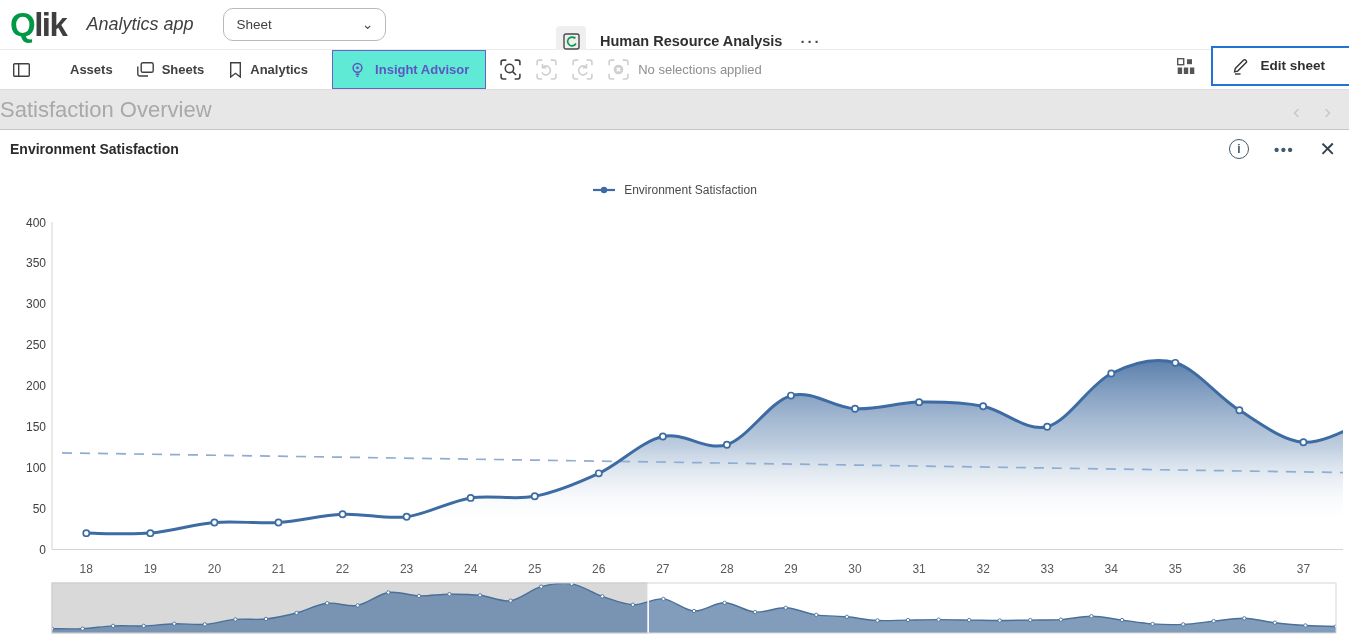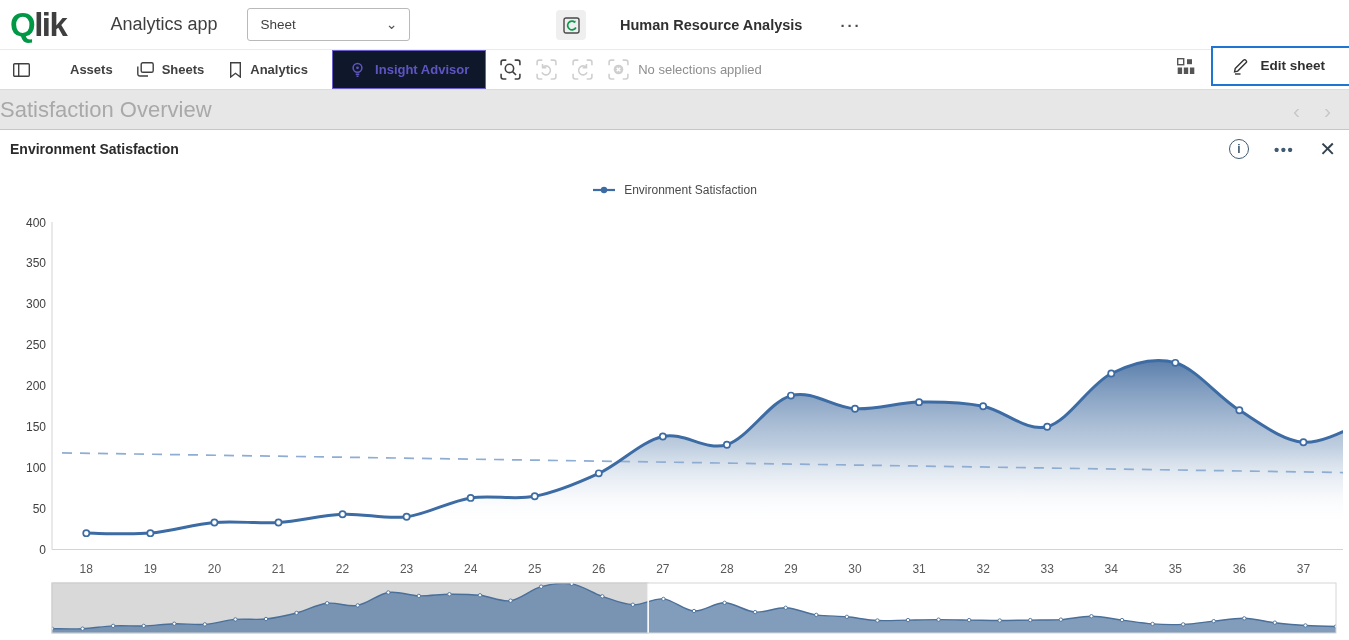--- a/index.html
+++ b/index.html
@@ -4,38 +4,38 @@
 <style>
   * { margin:0; padding:0; box-sizing:border-box; font-family:"Liberation Sans",sans-serif; }
   html,body { background:#fff; }
   .page { width:1349px; height:640px; position:relative; overflow:hidden; background:#fff; }
 
   
   .header { height:50px; display:flex; align-items:center; border-bottom:1px solid #ebebeb; background:#fff; position:relative; }
   .qlik-logo { margin-left:10px; font-size:33px; font-weight:700; letter-spacing:-1.5px; line-height:1; cursor:pointer; }
   .qlik-logo .q { color:#009845; }
   .qlik-logo .lik { color:#3f3f3f; }
-  .app-label { font-size:18px; color:#3f3f3f; margin-left:44px; }
-  .sheet-select { margin-left:30px; width:163px; height:33px; border:1px solid #b9b9b9; border-radius:3px;
+  .app-label { font-size:18px; color:#3f3f3f; margin-left:20px;font-style:italic; }
+  .sheet-select { margin-left:30px; width:163px; height:33px; border:1px solid #b9b9b9; border-radius:10px;
                   display:flex; align-items:center; justify-content:space-between; padding:0 12px;
                   font-size:13.5px; color:#404040; background:#fff; cursor:pointer; }
   .sheet-select .chev { font-size:14px; color:#555; line-height:0.6; }
-  .h-center { position:absolute; left:556px; top:0; height:50px; display:flex; align-items:center;gap:20px; }
+  .h-center { position:absolute; left:556px; top:16px; height:50px; display:flex; align-items:center; }
   .app-icon { width:30px; height:30px; background:#efefef; border-radius:4px; display:flex; align-items:center; justify-content:center; cursor:pointer; }
   .app-title { font-size:14.5px; font-weight:700; color:#303030; margin-left:14px; }
   .title-more { font-size:15px; color:#4a4a4a; letter-spacing:2px; margin-left:18px; font-weight:700; cursor:pointer; }
 
   
   .toolbar { height:40px; display:flex; align-items:center; border-bottom:1px solid #dcdcdc; background:#fff; position:relative; }
   .tb-item { display:flex; align-items:center; gap:8px; font-size:13px; font-weight:700; color:#404040; cursor:pointer; }
   .tb-item.assets { margin-left:13px;gap:40px; }
   .tb-item.sheets { margin-left:24px; }
   .tb-item.bookmarks { margin-left:25px; }
   .ia-box { display:flex; align-items:center; gap:9px; border:1px solid #6b5fc8; color:#5f55c2; font-size:13px;
-            font-weight:700; padding:0 16px; height:39px; margin-left:24px; background:#0f172a; cursor:pointer; }
+            font-weight:700; padding:0 16px; height:39px; margin-left:24px; background:#5eead4; cursor:pointer; }
   .sel-tools { display:flex; align-items:center; margin-left:13px; gap:13px; }
   .sel-btn { cursor:pointer; display:flex; align-items:center; }
   .sel-status { font-size:13px; color:#8e8e8e; margin-left:8px; }
   .tb-right { position:absolute; right:0; top:0; height:31px; display:flex; align-items:center; }
   .grid-btn { margin-right:16px; cursor:pointer; display:flex; align-items:center; }
   .edit-btn { display:flex; align-items:center; gap:10px; height:40px; padding:0 24px 0 18px;
               border:2px solid #1f76d2; border-right:none; font-size:13.5px; font-weight:700; color:#303030; background:#fff; cursor:pointer; }
 
   
   .titlebar { height:40px; background:#e7e7e7; border-bottom:1px solid #c6c6c6; display:flex; align-items:center; position:relative; }

